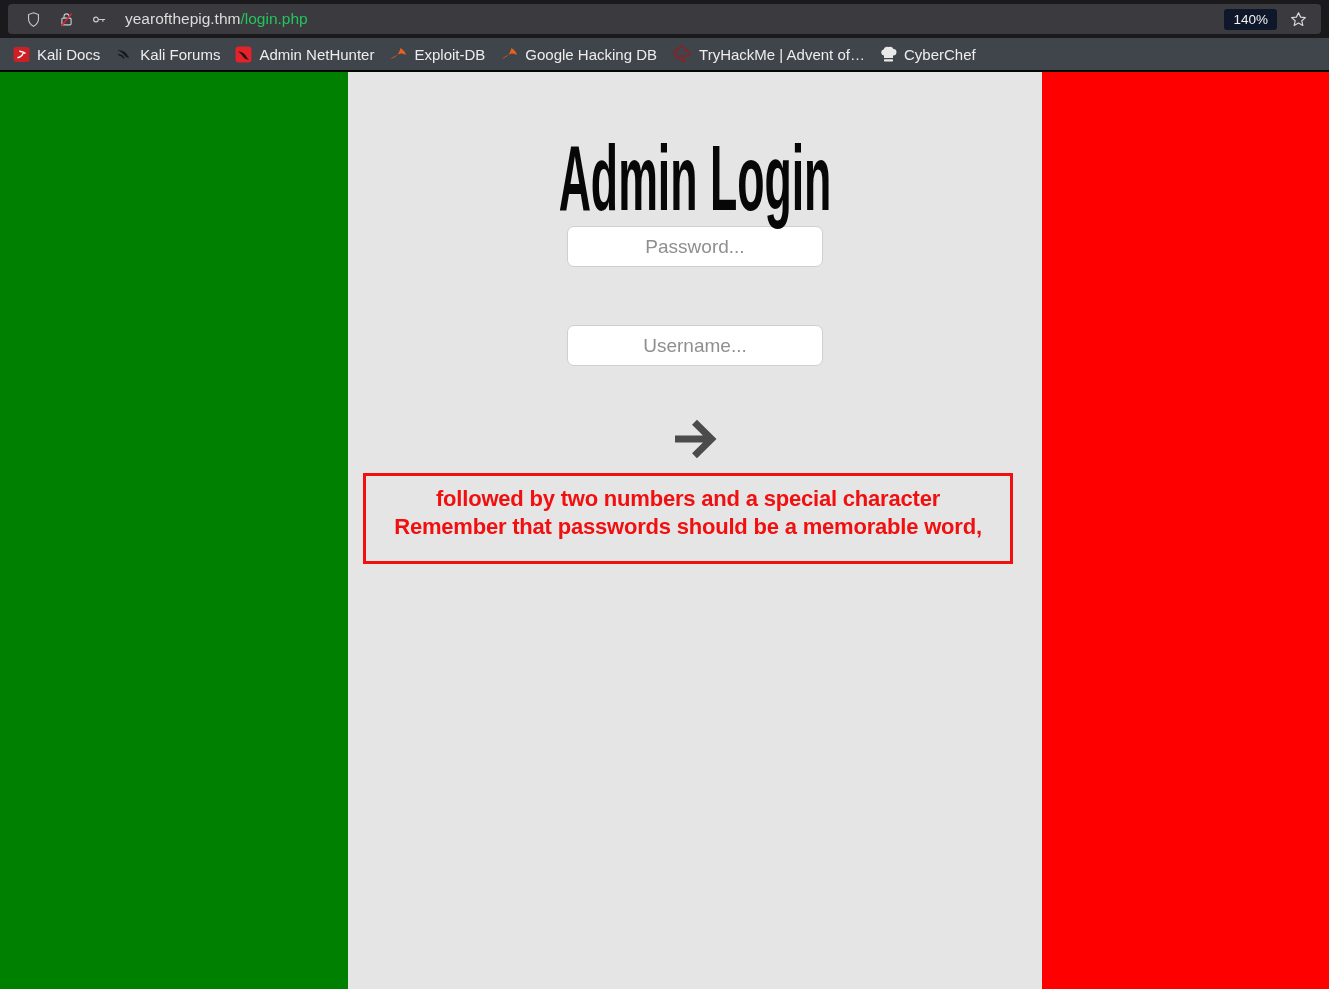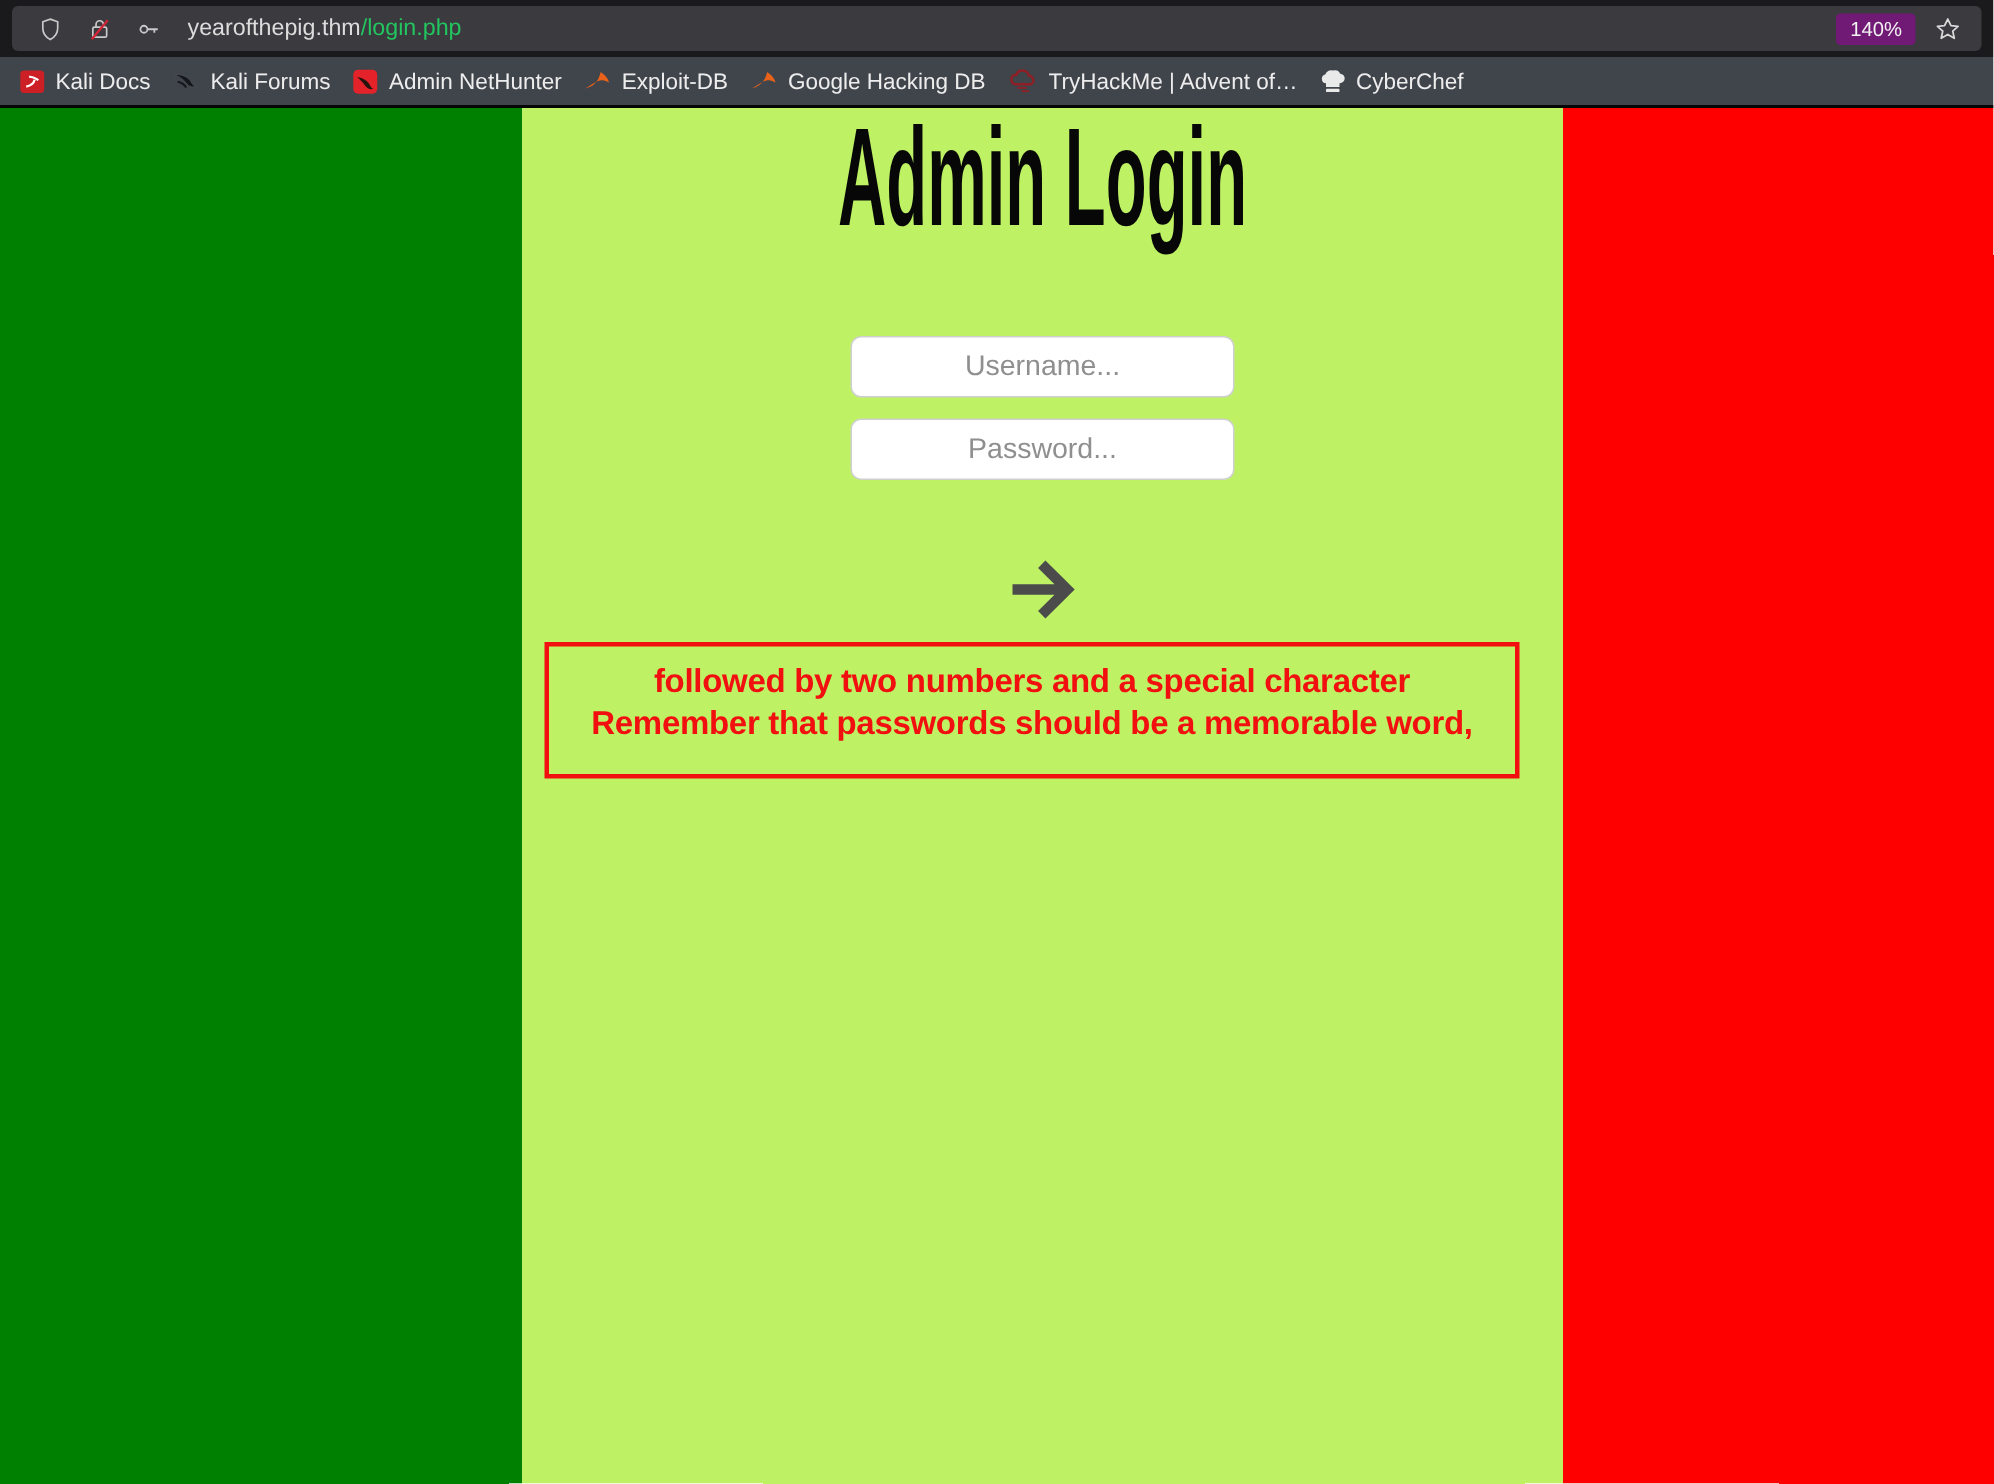--- a/index.html
+++ b/index.html
@@ -19,21 +19,21 @@
     flex: 1; height: 30px; background: #3a3a3f; border-radius: 4px;
     display: flex; align-items: center; padding: 0 9px;
     box-sizing: border-box;
   }
   .url-icon { display: flex; align-items: center; margin: 0 8px; flex: 0 0 auto; cursor: pointer; }
   .url-text { margin-left: 9px; font-size: 15.5px; white-space: nowrap; overflow: hidden; }
   .url-domain { color: #dcdcdc; }
   .url-path { color: #22c55e; }
   .url-spacer { flex: 1; }
   .zoom-badge {
-    background: #701a75; color: #f2f2f2; border-radius: 3px;
+    background: #0f172a; color: #f2f2f2; border-radius: 3px;
     font-size: 13.5px; padding: 3px 9px; margin-right: 12px; cursor: pointer;
   }
   .star-btn { display: flex; align-items: center; margin-right: 4px; cursor: pointer; }
 
   .bookmarks-bar {
     height: 32px; background: #40444b; border-bottom: 2px solid #060606;
     display: flex; align-items: center; padding-left: 13px; gap: 15px;
     box-sizing: content-box;
   }
   .bookmark-item {
@@ -41,21 +41,21 @@
     color: #ededed; font-size: 15px; white-space: nowrap; cursor: pointer;
   }
   .bookmark-item .bicon { display: flex; align-items: center; }
 
   
   .content {
     height: 917px; display: flex;
   }
   .flag-green { width: 348px; background: var(--flag-green, #008000); flex: 0 0 auto; }
   .flag-red   { width: 287px; background: var(--flag-red, #ff0000); flex: 0 0 auto; }
-  .white-col  { flex: 1; background: #bef264; box-sizing: border-box; position: relative; }
+  .white-col  { flex: 1; background: #e5e5e5; padding-top: 60px; box-sizing: border-box; position: relative; }
 
   .page-title {
     margin: 0; text-align: center; color: #070707;
     font-size: 93px; font-weight: bold; line-height: 1.0;
     white-space: nowrap; transform: scaleX(0.48); transform-origin: 50% 50%;
     height: 94px;
   }
 
   .login-form { text-align: center; }
   .login-input {
@@ -181,22 +181,22 @@
   </div>
 </div>
 
 <div class="content">
   <div class="flag-green"></div>
 
   <div class="white-col">
     <h1 class="page-title">Admin Login</h1>
 
     <div class="login-form">
+      <input type="password" class="login-input" placeholder="Password..." style="">
       <input type="text" class="login-input input-username" placeholder="Username..." style="">
-      <input type="password" class="login-input" placeholder="Password..." style="">
 
       <button type="submit" class="arrow-btn">
         <span>
           <svg width="46" height="42" viewBox="0 0 46 42">
             <path d="M3 21H39.5M22.5 4.2 39.5 21 22.5 37.8" fill="none" stroke="#4b4b4b" stroke-width="7"></path>
           </svg>
         </span>
       </button>
     </div>
 

